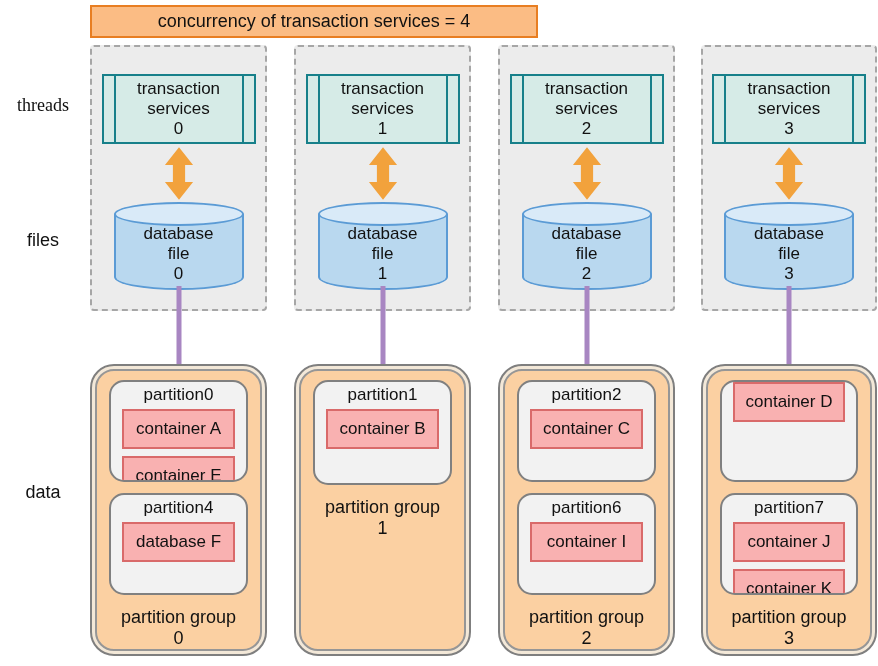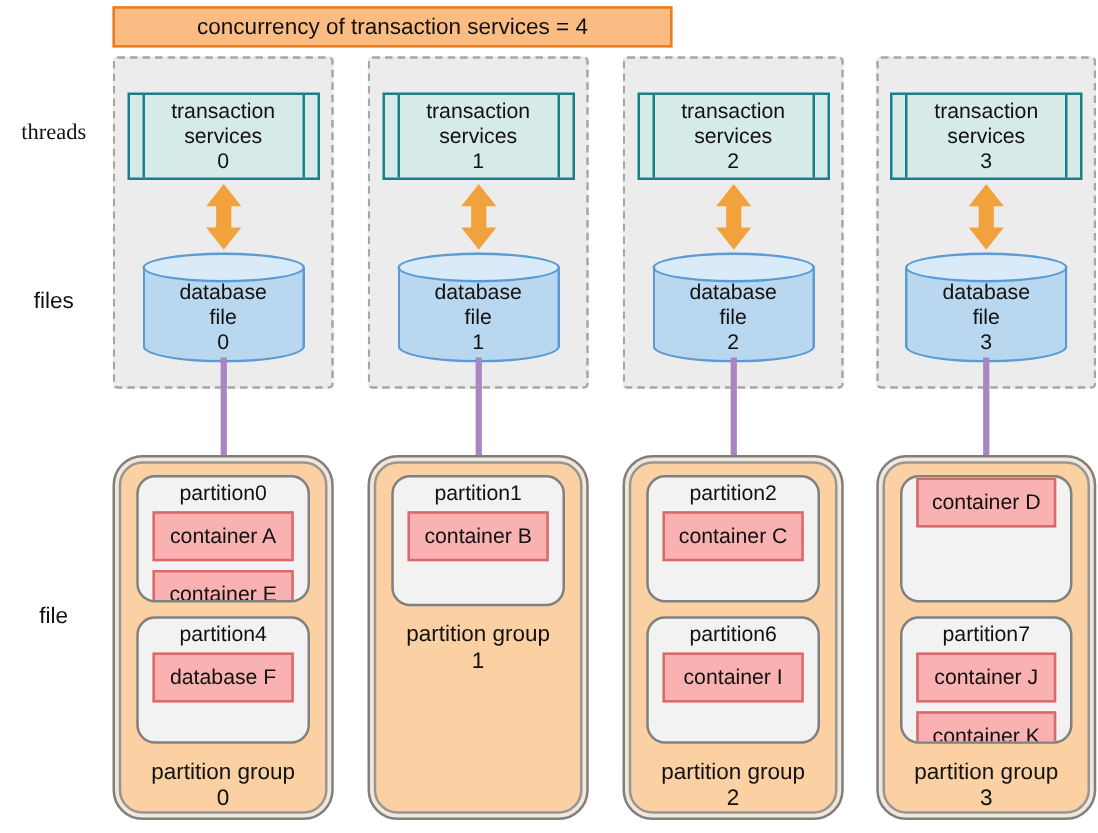--- a/index.html
+++ b/index.html
@@ -77,21 +77,21 @@
 </style>
 </head>
 <body>
 
 <div class="canvas">
 
   <div class="banner">concurrency of transaction services = 4</div>
 
   <div class="row-label threads">threads</div>
   <div class="row-label files">files</div>
-  <div class="row-label data">file</div>
+  <div class="row-label data">data</div>
 
   <div class="column" style="left:90px">
     <div class="dashed-box">
       <div class="ts-box">
         <div class="ts-strip"></div>
         <div class="ts-mid">
           <div>transaction services</div>
           <div>0</div>
         </div>
         <div class="ts-strip right"></div>

